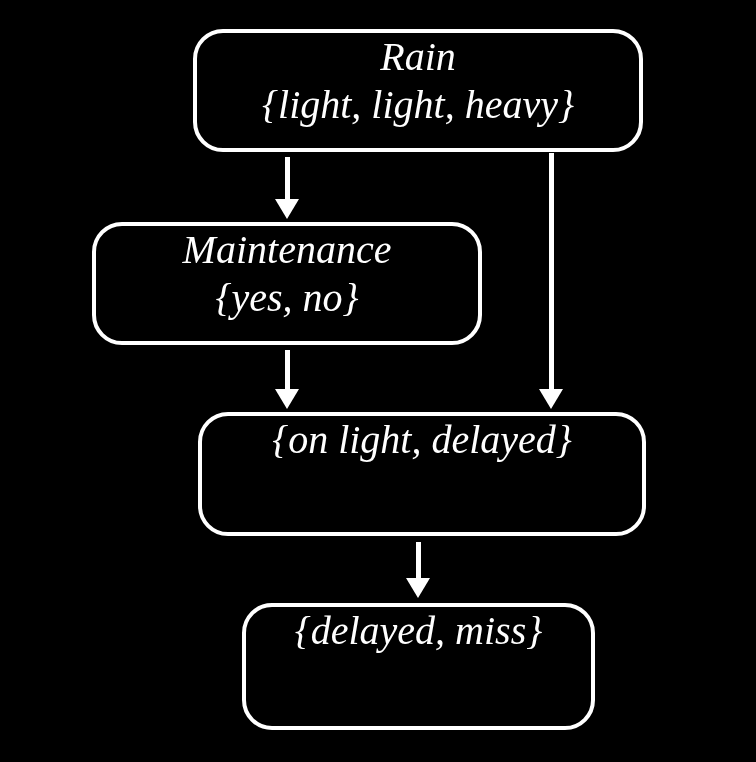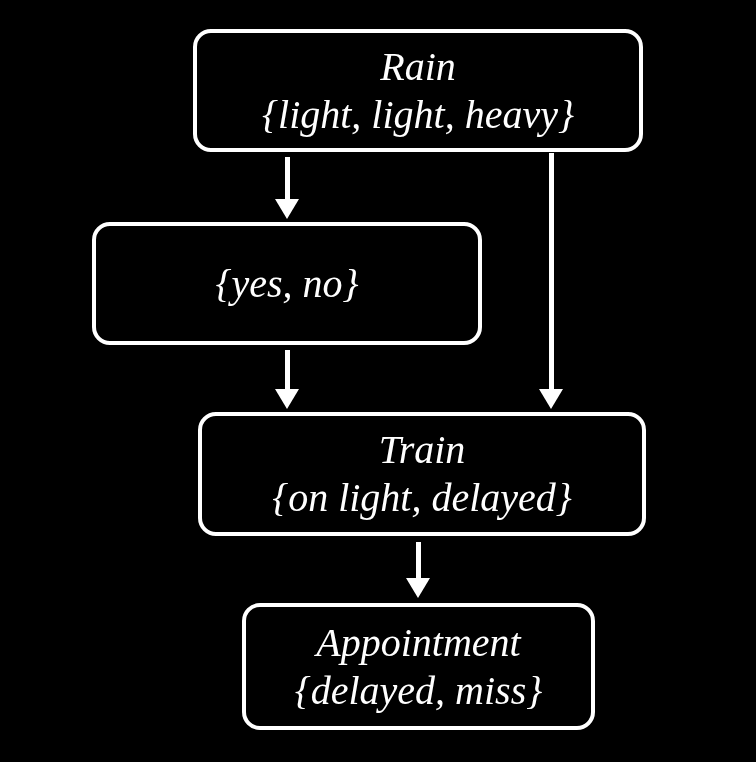--- a/index.html
+++ b/index.html
@@ -15,25 +15,25 @@
     position:relative;
     width:756px;
     height:762px;
     background:var(--bg);
     overflow:hidden;
   }
   .node{
     position:absolute;
     box-sizing:border-box;
     border:4px solid var(--fg);
-    border-radius:18px;
+    border-radius:30px;
     display:flex;
     flex-direction:column;
     align-items:center;
-    justify-content:center;
+    justify-content:flex-start;
     color:var(--fg);
     font-style:italic;
     font-size:40px;
     line-height:48px;
     text-align:center;
     background:var(--bg);
   }
   .node-rain       {left:193px; top:29px;  width:450px; height:123px;}
   .node-maintenance{left:92px;  top:222px; width:390px; height:123px;}
   .node-train      {left:198px; top:412px; width:448px; height:124px;}
@@ -67,30 +67,29 @@
 <body>
 
 <div class="canvas">
 
   <div class="node node-rain">
     <div>Rain</div>
     <div>{light, light, heavy}</div>
   </div>
 
   <div class="node node-maintenance">
+    <div>Maintenance</div>
     <div>{yes, no}</div>
   </div>
 
   <div class="node node-train">
-    <div>Train</div>
     <div>{on light, delayed}</div>
   </div>
 
   <div class="node node-appointment">
-    <div>Appointment</div>
     <div>{delayed, miss}</div>
   </div>
 
   <div class="edge edge-rain-maintenance">
     <div class="stem"></div>
     <div class="head"></div>
   </div>
 
   <div class="edge edge-rain-train">
     <div class="stem"></div>

